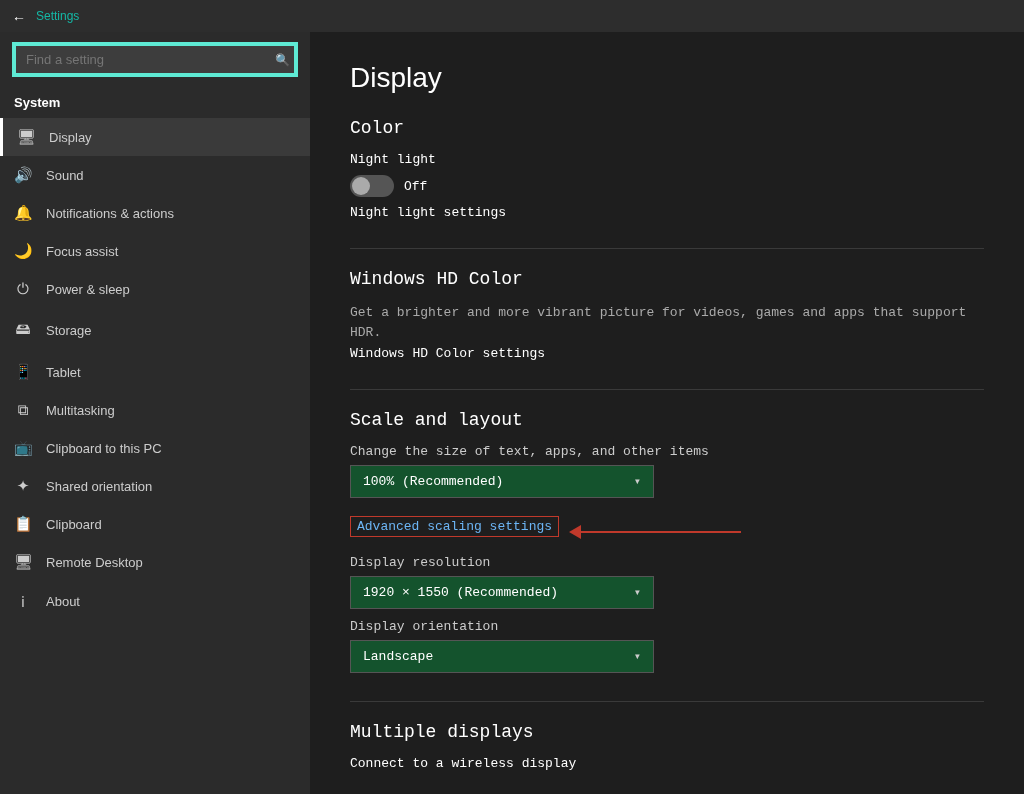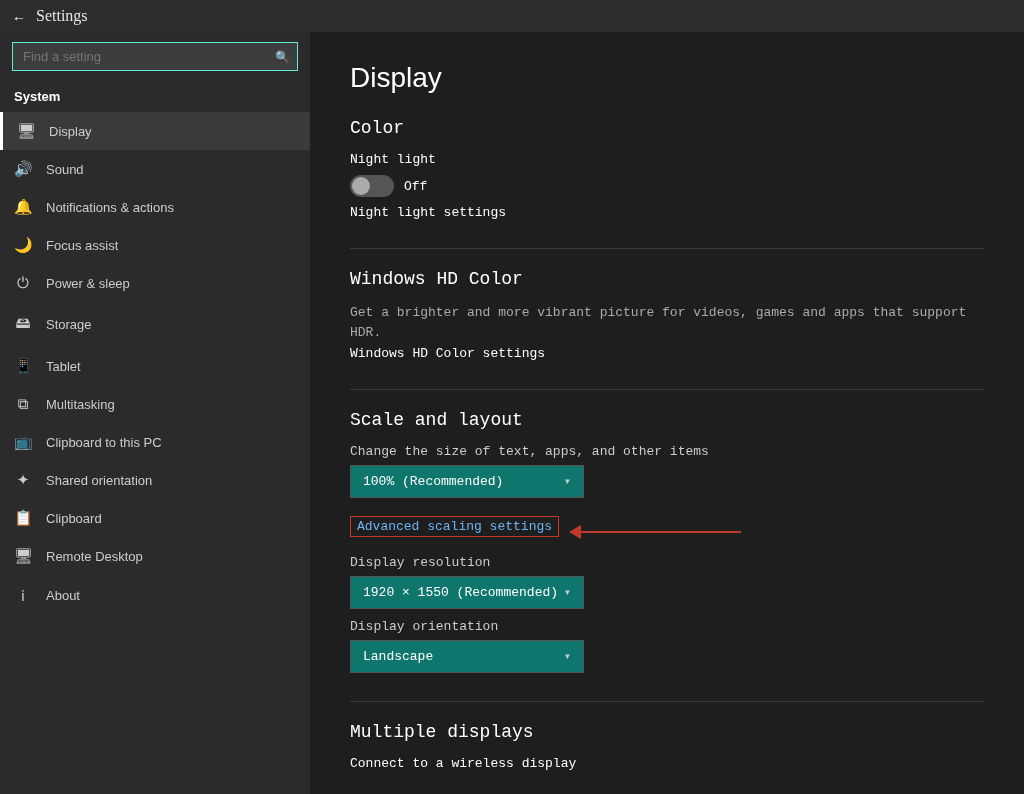--- a/index.html
+++ b/index.html
@@ -27,23 +27,22 @@
       color: #ffffff;
       font-size: 14px;
       cursor: pointer;
       background: none;
       border: none;
       color: #fff;
       display: flex;
       align-items: center;
     }
     .titlebar-title {
-      font-size: 16px;
-      color: #e5e5e5;
-      font-family: Liberation Serif, serif;
+      font-size: 12px;
+      color: #14b8a6;
     }
     
     .main-layout {
       display: flex;
       flex: 1;
       overflow: hidden;
     }
     
     .sidebar {
       width: 310px;
@@ -53,21 +52,21 @@
       flex-shrink: 0;
       overflow-y: auto;
     }
     .sidebar-search {
       margin: 10px 12px;
       position: relative;
     }
     .sidebar-search input {
       width: 100%;
       background: #3d3d3d;
-      border: 1px solid #5eead4;
+      border: 4px solid #5eead4;
       color: #fff;
       padding: 6px 32px 6px 10px;
       font-size: 13px;
       outline: none;
     }
     .sidebar-search .search-icon {
       position: absolute;
       right: 8px;
       top: 50%;
       transform: translateY(-50%);
@@ -171,24 +170,24 @@
     }
     .dropdown-label {
       font-size: 13px;
       color: #cccccc;
       margin-bottom: 6px;
     }
     .dropdown {
       display: flex;
       align-items: center;
       justify-content: space-between;
-      background: #0f766e;
+      background: #14532d;
       border: 1px solid #555;
       padding: 8px 12px;
-      width: 234px;
+      width: 304px;
       cursor: pointer;
       font-size: 13px;
       color: #fff;
     }
     .dropdown .chevron {
       font-size: 12px;
       color: #ccc;
     }
     .advanced-link {
       font-size: 13px;

